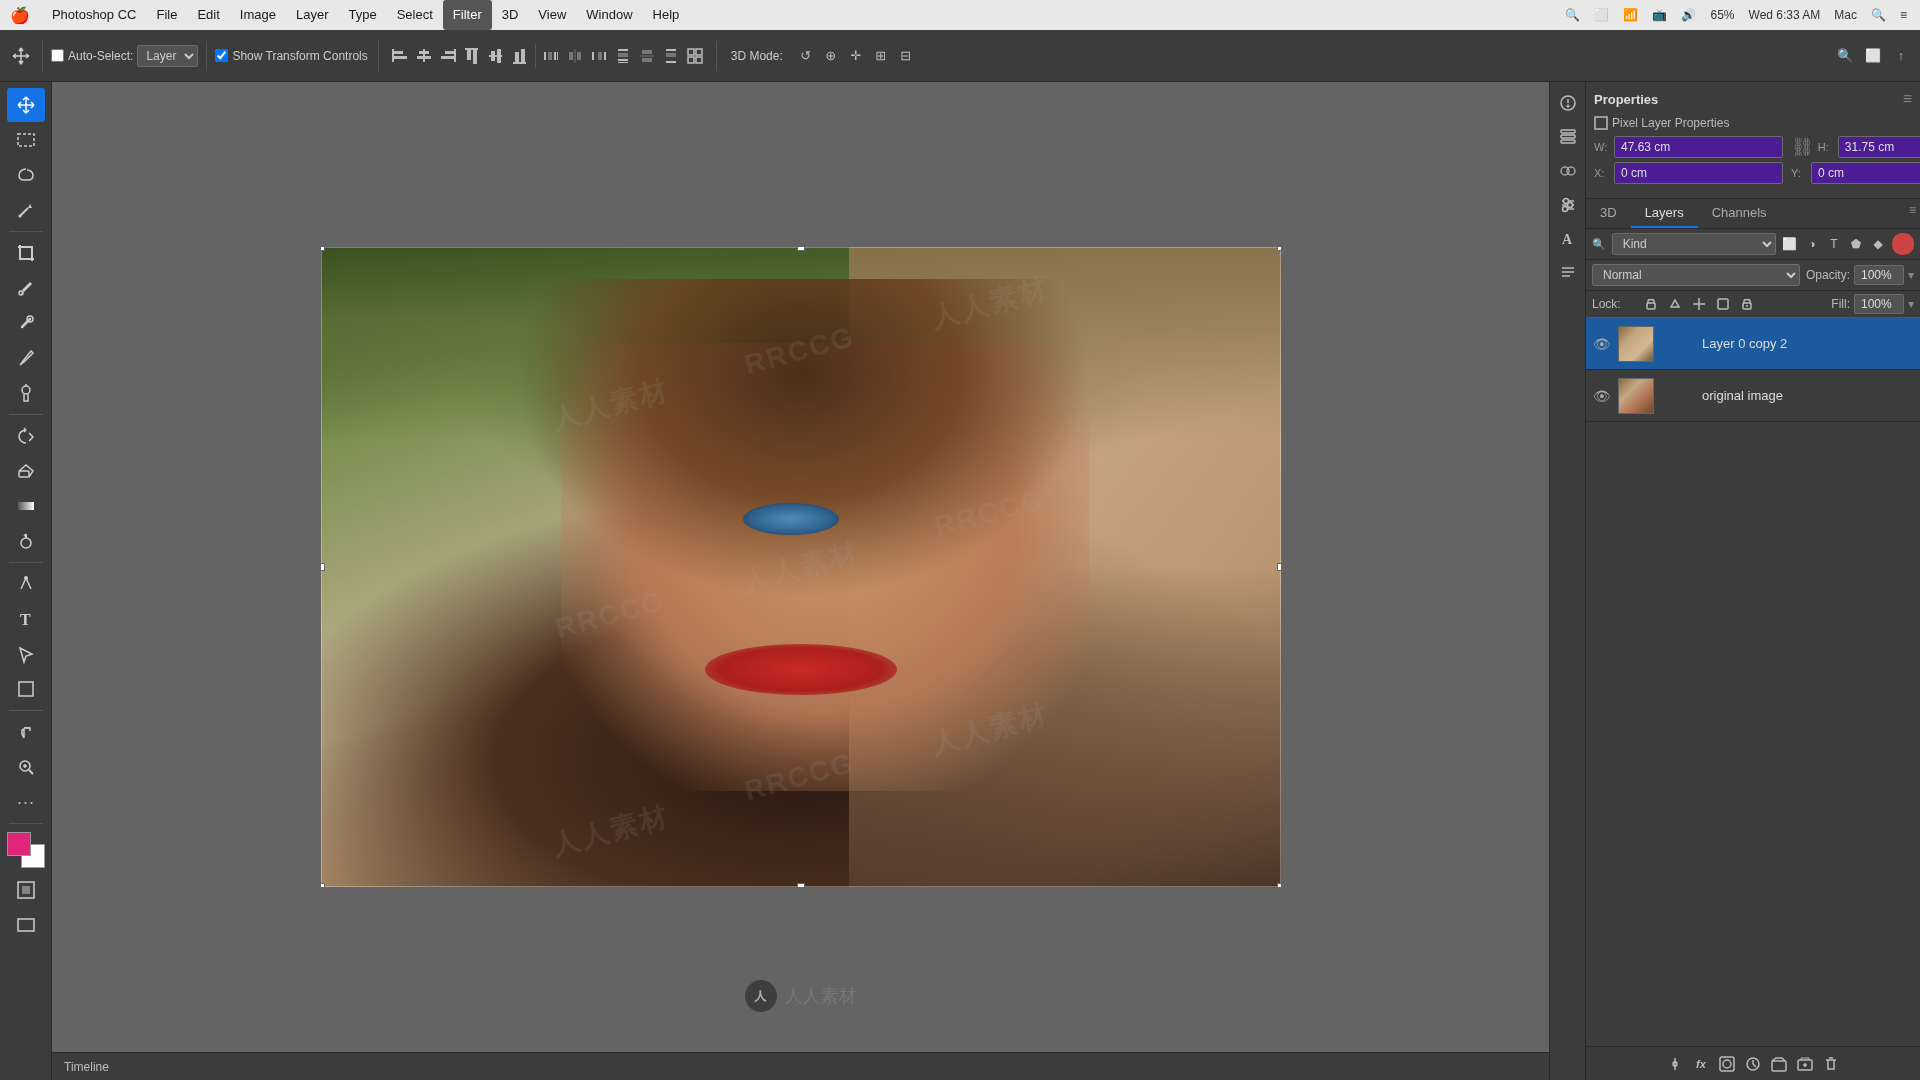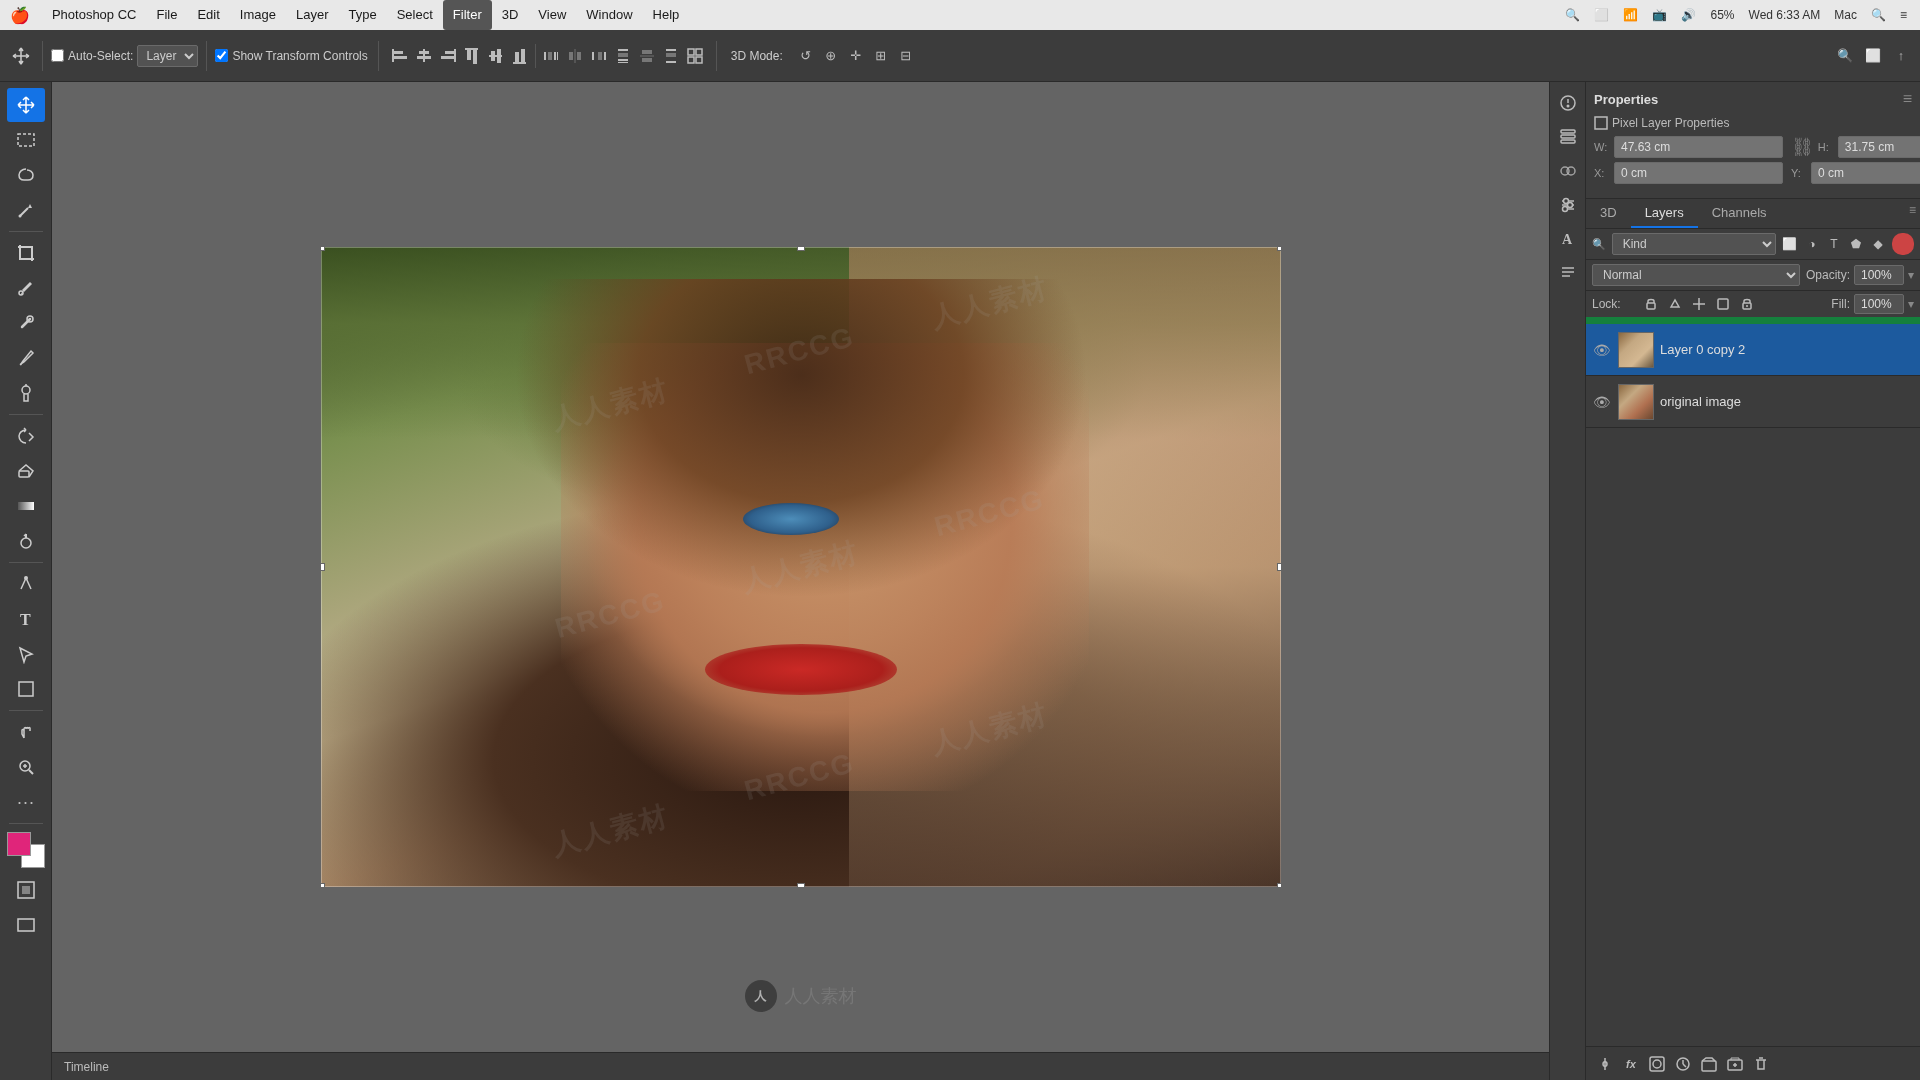--- a/index.html
+++ b/index.html
@@ -296,21 +296,21 @@
       align-items: center;
       gap: 4px;
     }
     .prop-label {
       font-size: 11px;
       color: #999;
       width: 16px;
     }
     .prop-input {
       flex: 1;
-      background: #737373;
+      background: #4c1d95;
       border: 1px solid #6a6a6a;
       color: #ddd;
       padding: 2px 6px;
       font-size: 12px;
       border-radius: 2px;
       height: 22px;
     }
 
     
     #layers-panel {
@@ -397,21 +397,21 @@
       padding: 2px 6px;
       font-size: 12px;
       border-radius: 2px;
       width: 50px;
     }
     .layers-lock-row {
       padding: 3px 6px;
       display: flex;
       align-items: center;
       gap: 20px;
-      border-bottom: 7px solid #15803d;
+      border-bottom: 1px solid #15803d;
       font-size: 12px;
       color: #bbb;
     }
     .lock-icons {
       display: flex;
       gap: 4px;
     }
     .lock-icon-btn {
       width: 20px;
       height: 20px;
@@ -475,29 +475,30 @@
     }
     .layer-thumb-img {
       width: 100%;
       height: 100%;
       background: linear-gradient(135deg, #8a6840, #c4a882, #d4b892, #6a5840);
     }
     .layer-name {
       flex: 1;
       font-size: 13px;
       color: #ddd;
+      margin-left: 42px;
     }
 
     #layers-bottom {
       height: 34px;
       background: #3a3a3a;
       border-top: 1px solid #2a2a2a;
       display: flex;
       align-items: center;
-      justify-content: flex-start;
+      justify-content: center;
       padding: 0 8px;
     }
     .layers-bottom-icons {
       display: flex;
       gap: 4px;
     }
     .lb-icon {
       width: 22px;
       height: 22px;
       display: flex;

